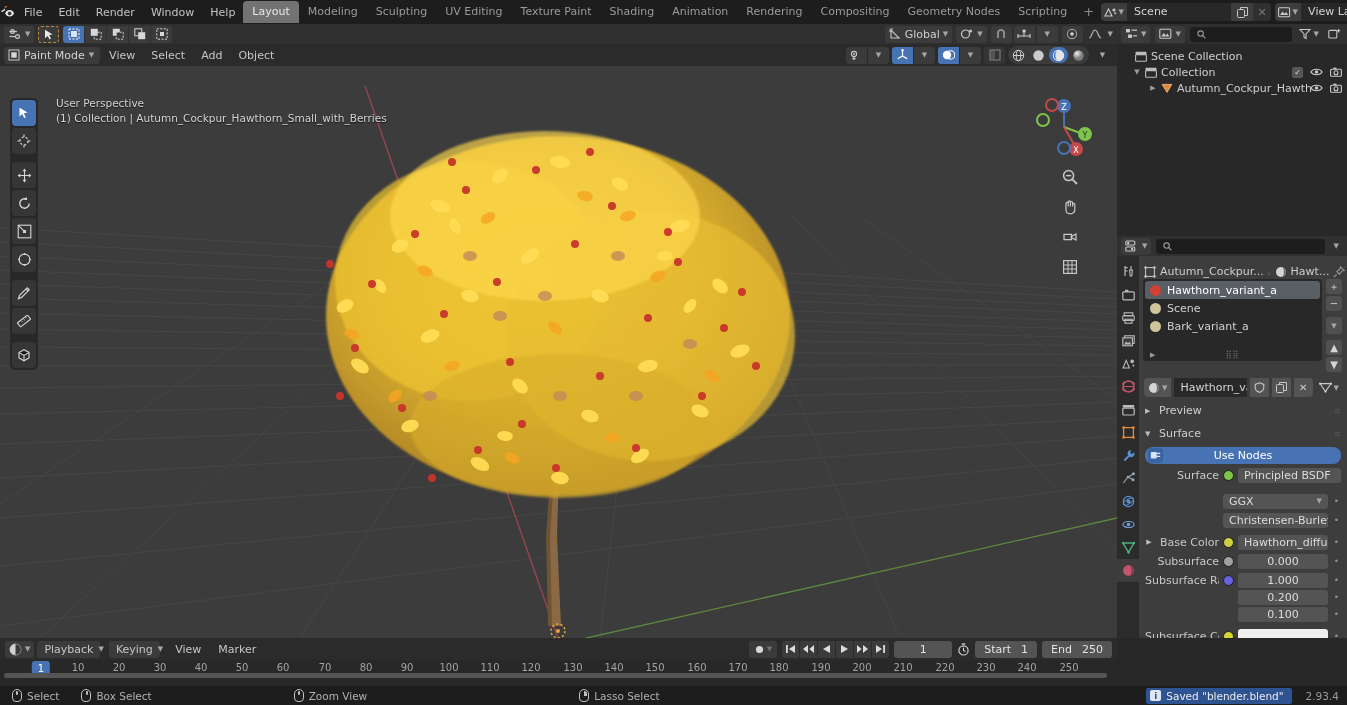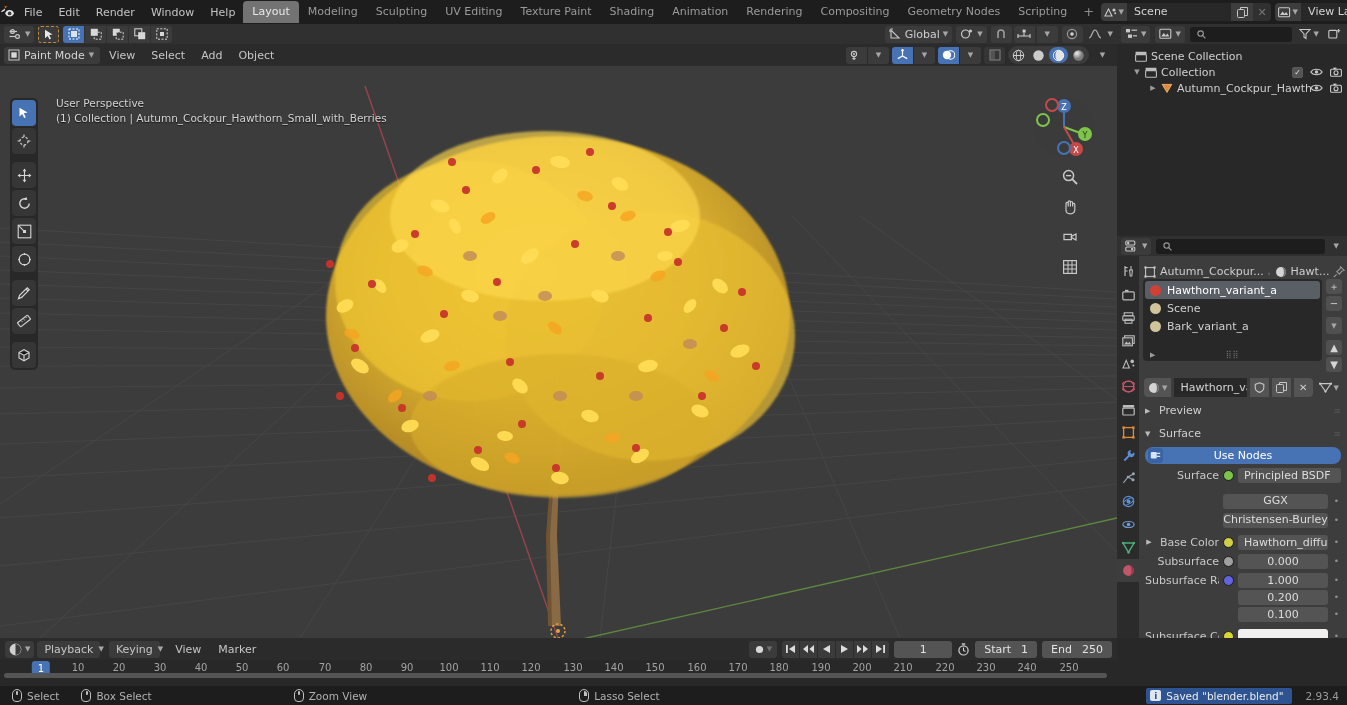--- a/index.html
+++ b/index.html
@@ -197,21 +197,21 @@
   .usenodes .nicon{ position:absolute;left:3px;top:1px;width:15px;height:15px;background:#3a63a3;border-radius:3px;display:flex;align-items:center;justify-content:center;}
 
   .prow{ display:flex; align-items:center; height:16px; margin:3px 6px 0 6px; gap:4px; }
   .plabel{ width:74px; text-align:right; font-size:11px; color:#c8c8c8; white-space:nowrap; overflow:hidden;}
   .psock{ width:11px;height:11px;border-radius:50%; border:1px solid #1d1d1d; flex:none;}
   .pval{
     flex:1;height:15px;background:#545454;border-radius:3px;display:flex;align-items:center;
     padding:0 6px;font-size:11px;color:#dcdcdc;gap:5px; overflow:hidden; white-space:nowrap;
   }
   .pval.center{ justify-content:center; }
-  .pval.dd{ justify-content:space-between;flex-direction:column; }
+  .pval.dd{ justify-content:space-between; }
   .pdot{ width:9px;height:9px;display:flex;align-items:center;justify-content:center;color:#909090;font-size:9px;flex:none;}
   .ptri2{ font-size:7px;color:#bbb;width:8px;flex:none;text-align:center; }
   .swatch{ flex:1;height:15px;border-radius:3px; }
 
   
   .timeline{ position:absolute; left:0; top:638px; width:1117px; height:48px; background:#282828; }
   .tl-header{ height:22px; background:#2b2b2b; display:flex; align-items:center; padding:0 5px; gap:3px;}
   .tl-right{ margin-left:auto; display:flex; align-items:center; gap:5px; }
   .rec{ display:flex;align-items:center;gap:2px;height:17px;padding:0 5px;background:#3b3b3b;border-radius:3px;}
   .playbar{ display:flex;align-items:center;gap:1px; }

